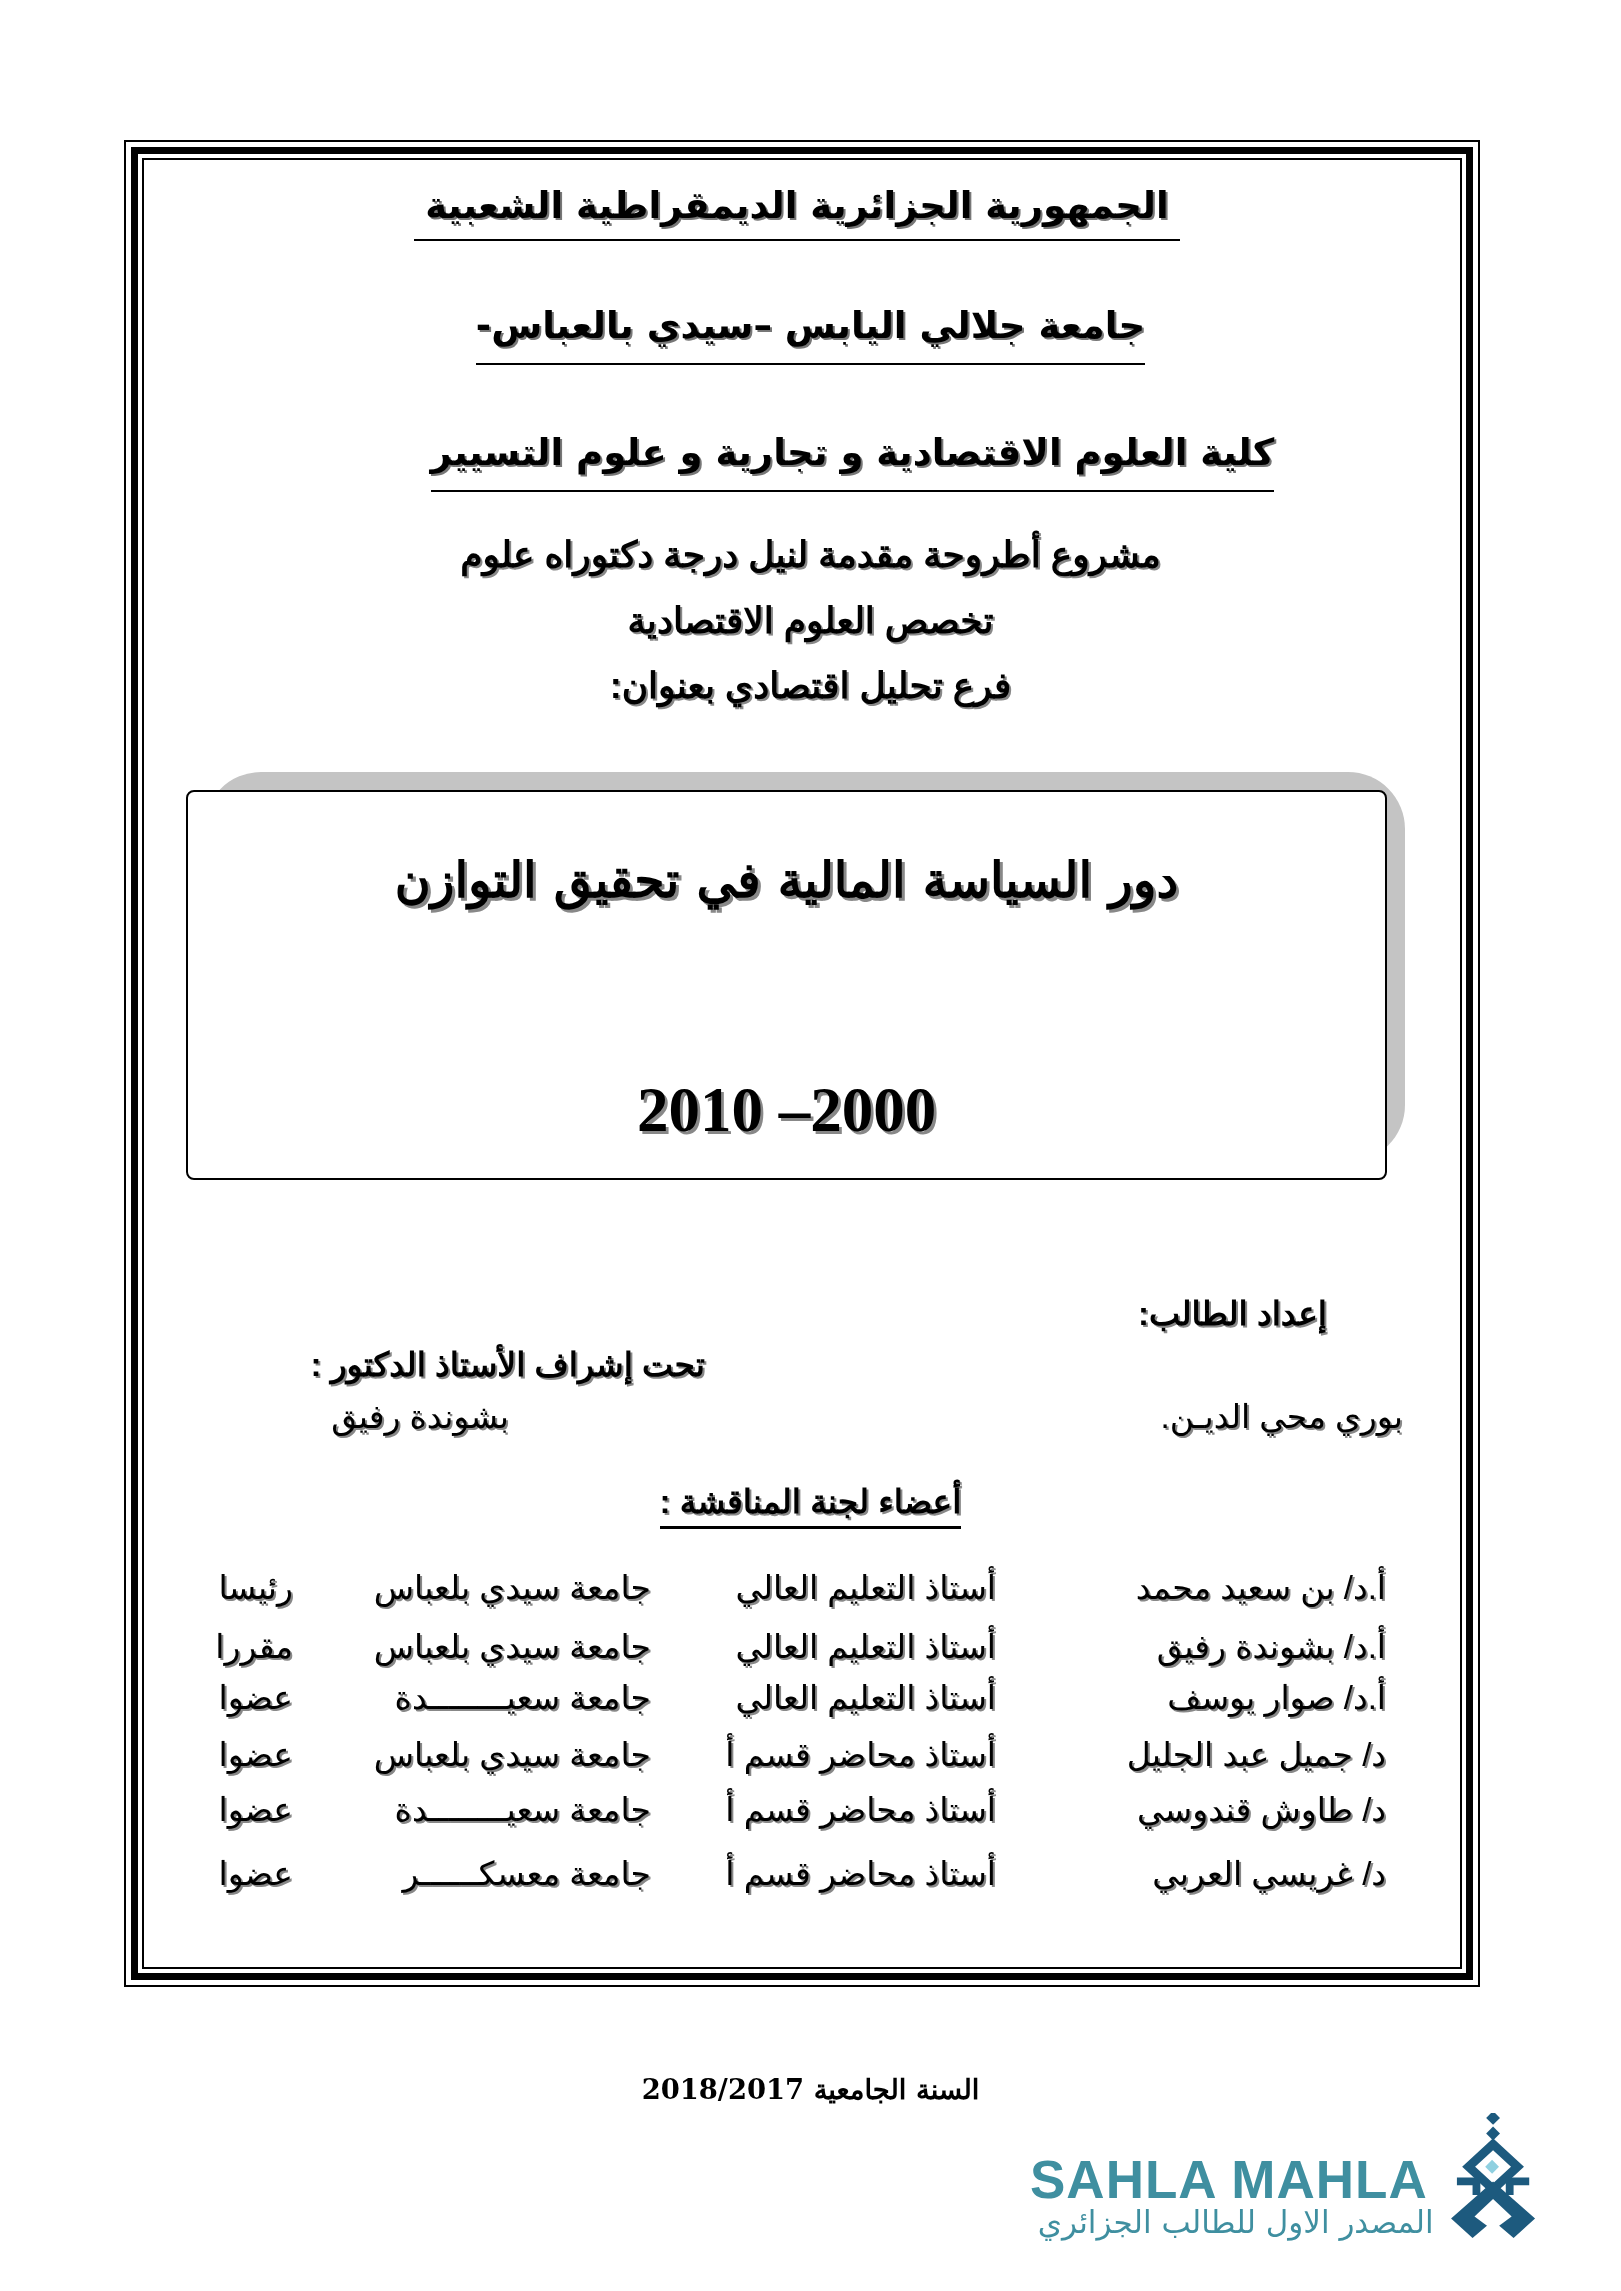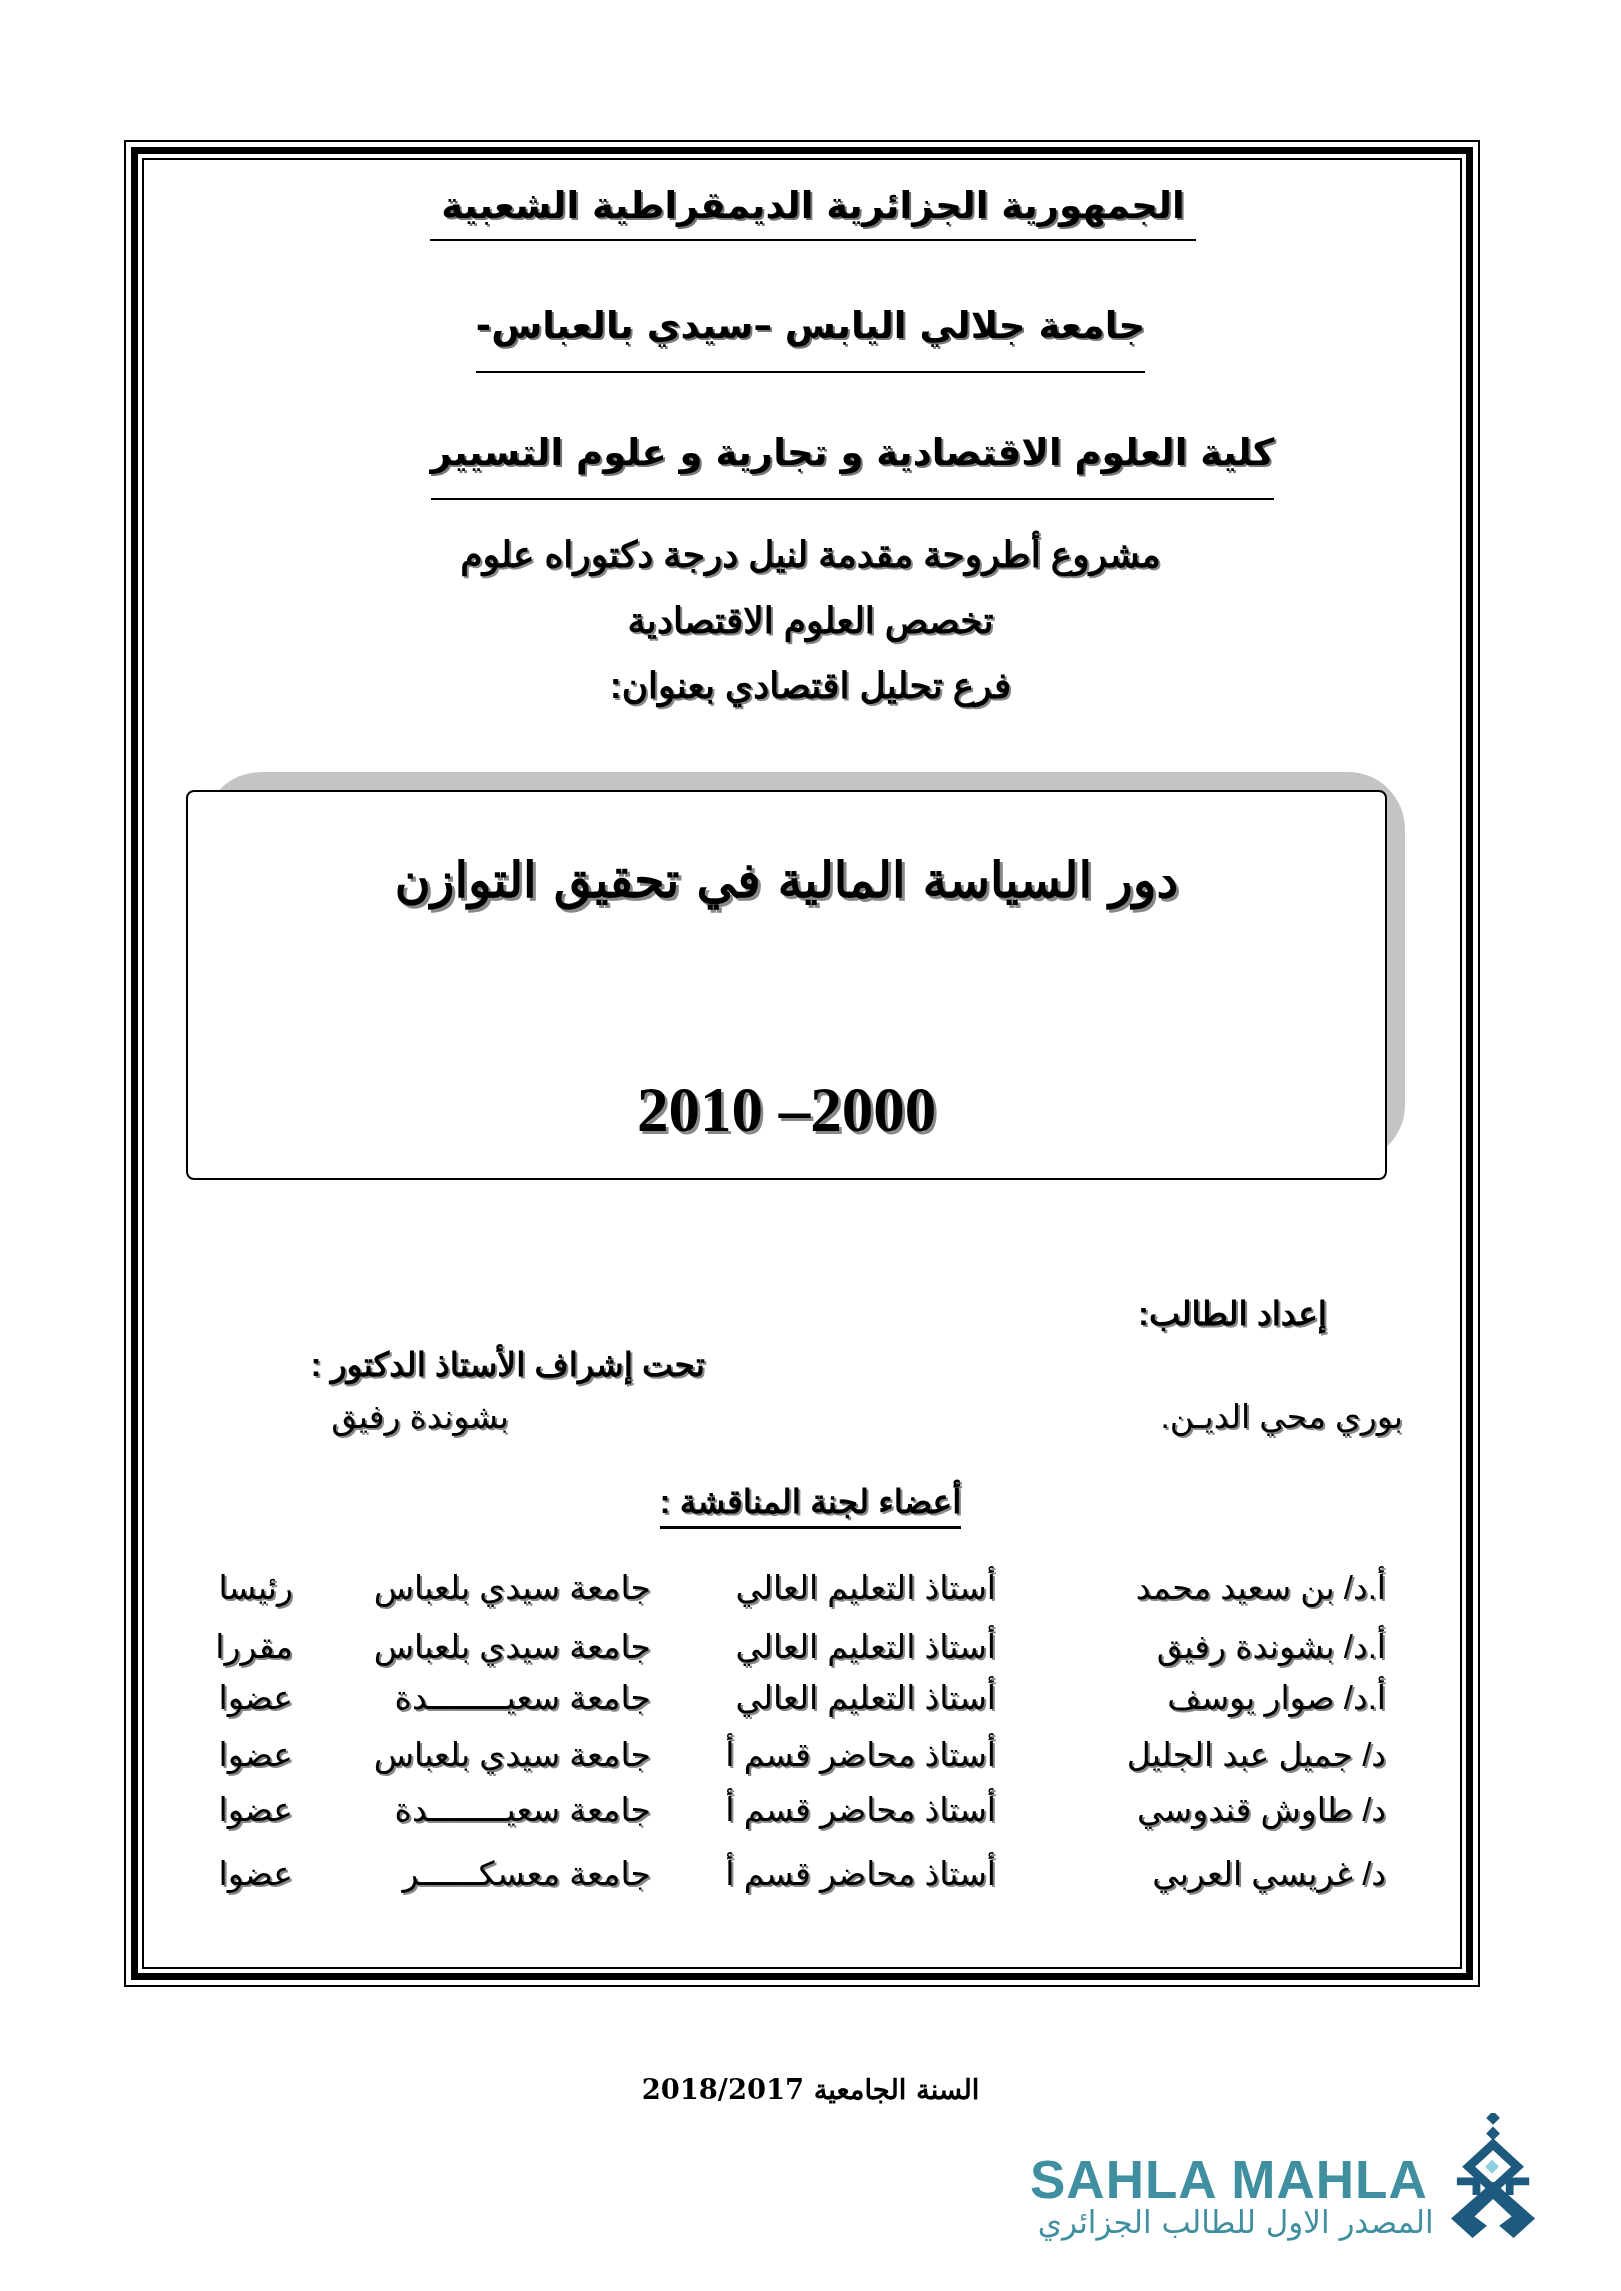--- a/index.html
+++ b/index.html
@@ -7,22 +7,22 @@
          font-family:"DejaVu Sans", "Liberation Sans", sans-serif; color:#000; }
   .frame-outer { position:absolute; left:124px; top:140px; width:1356px; height:1847px;
                  border:2.9px solid #000; box-sizing:border-box; }
   .frame-thick { position:absolute; left:131px; top:147px; width:1342px; height:1833px;
                  border:7.8px solid #000; box-sizing:border-box; }
   .frame-inner { position:absolute; left:142px; top:158px; width:1320px; height:1811px;
                  border:2px solid #000; box-sizing:border-box; }
   .rtl { direction:rtl; unicode-bidi:embed; }
   .heading-line { position:absolute; text-align:center; font-weight:bold;
                   text-shadow: 2px 2px 0 #777; }
-  .heading-line span { border-bottom:2.9px solid #000; padding-bottom:24px; display:inline-block; }
-  .h1 { top:184px; left:0; width:1594px; font-size:37px;margin-left:16px; }
+  .heading-line span { border-bottom:2.9px solid #000; padding-bottom:16px; display:inline-block; }
+  .h1 { top:184px; left:0; width:1594px; font-size:37px; }
   .h1 span { padding:0 11.8px 11.8px 11.8px; }
   .h2 { top:304px; left:0; width:1621px; font-size:37px; }
   .h3 { top:431px; left:0; width:1621px; font-size:37px;margin-left:42px; }
   .sub { position:absolute; left:0; width:1621px; text-align:center; font-weight:bold;
          font-family:"Liberation Sans", sans-serif; font-size:36px; text-shadow:2px 2px 0 #888; }
   .s1 { top:534px; } .s2 { top:600px; } .s3 { top:665px; }
   .title-shadow { position:absolute; left:204px; top:772px; width:1201px; height:390px;
                   background:#c4c4c4; border-radius:57px; }
   .title-box { position:absolute; left:186px; top:790px; width:1201px; height:390px;
                background:#fff; border:2px solid #000; border-radius:8px; box-sizing:border-box; }

